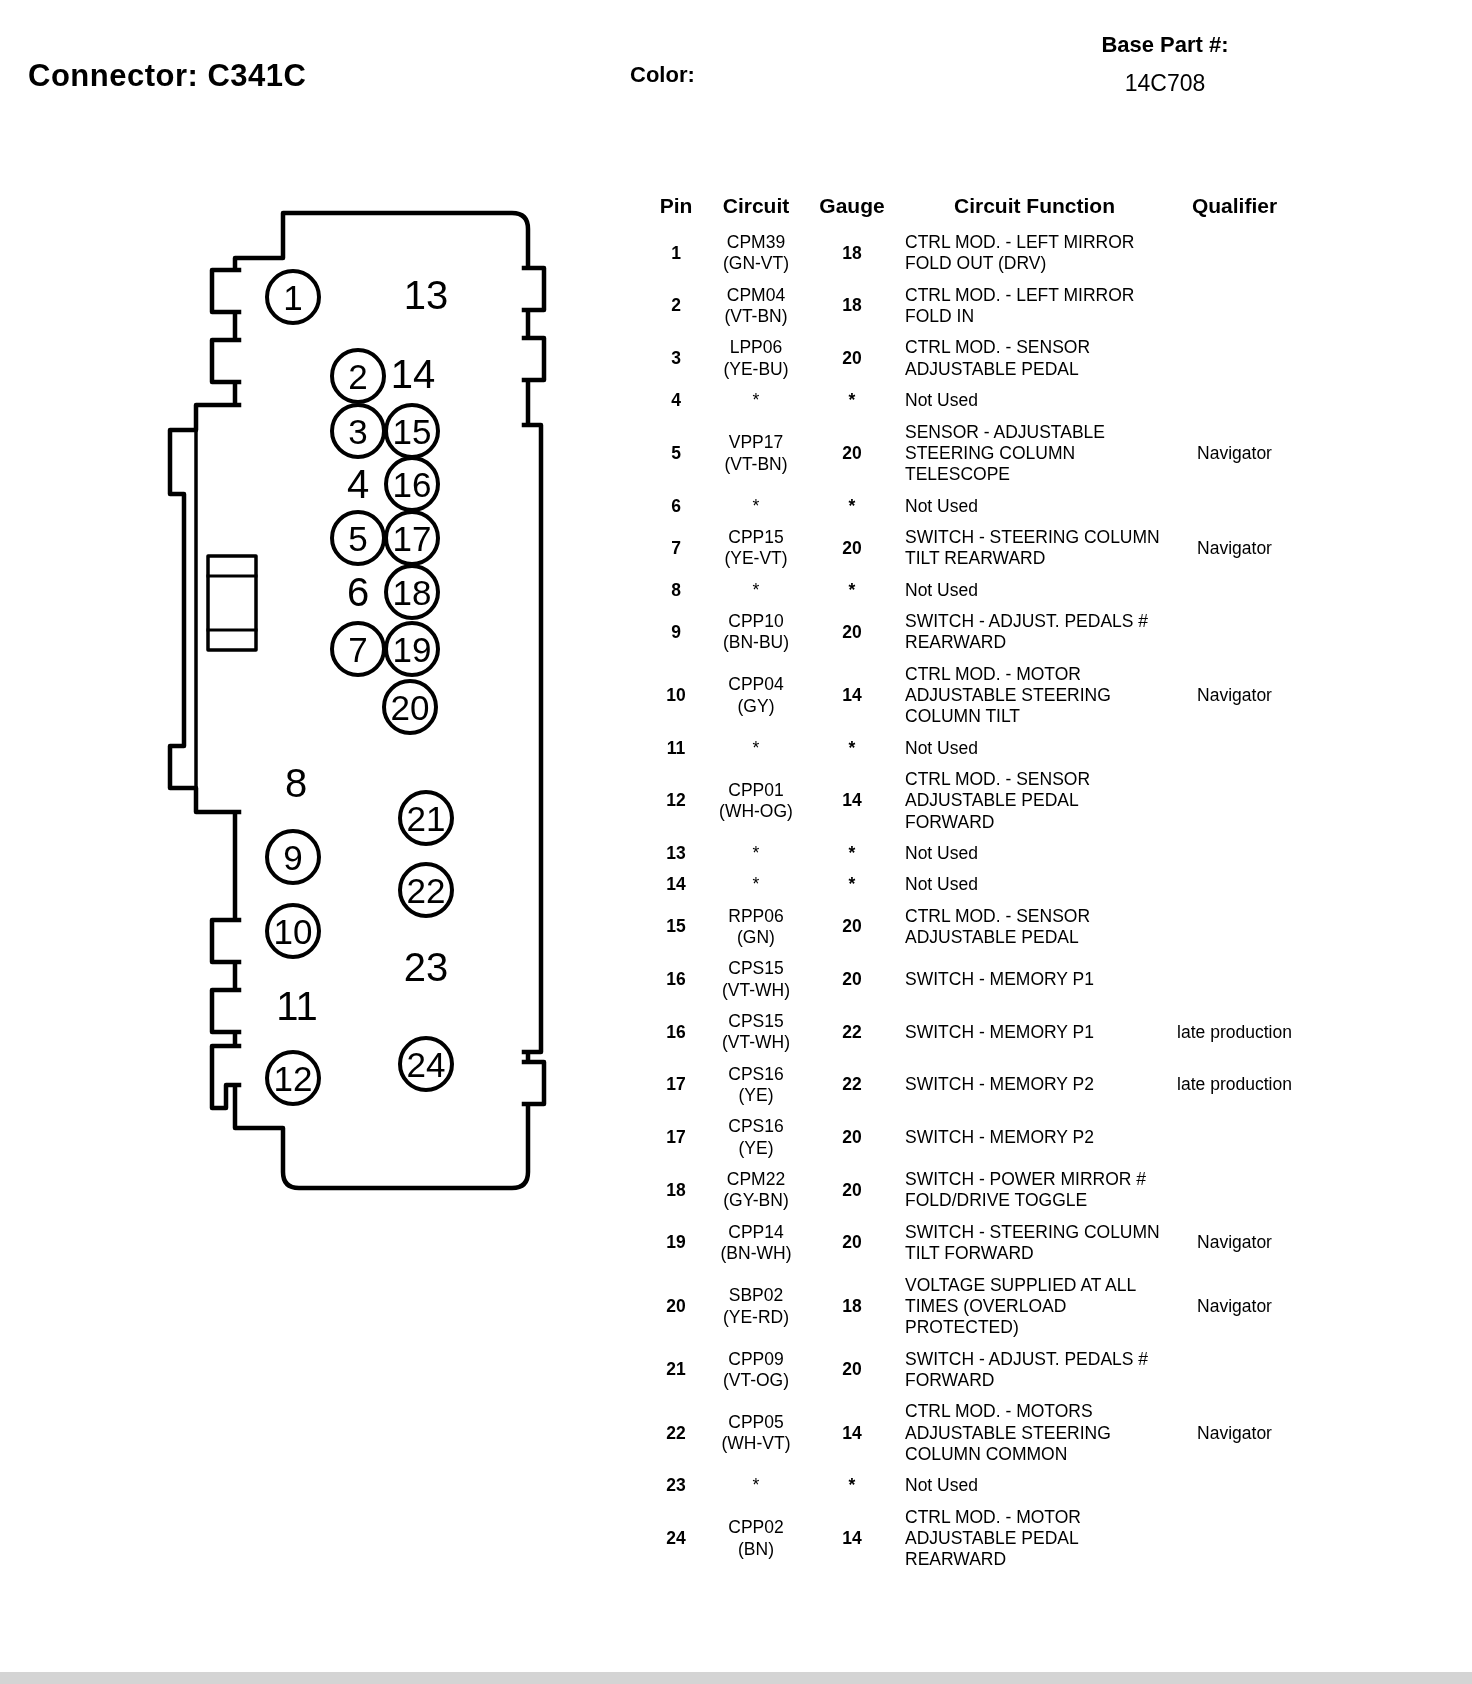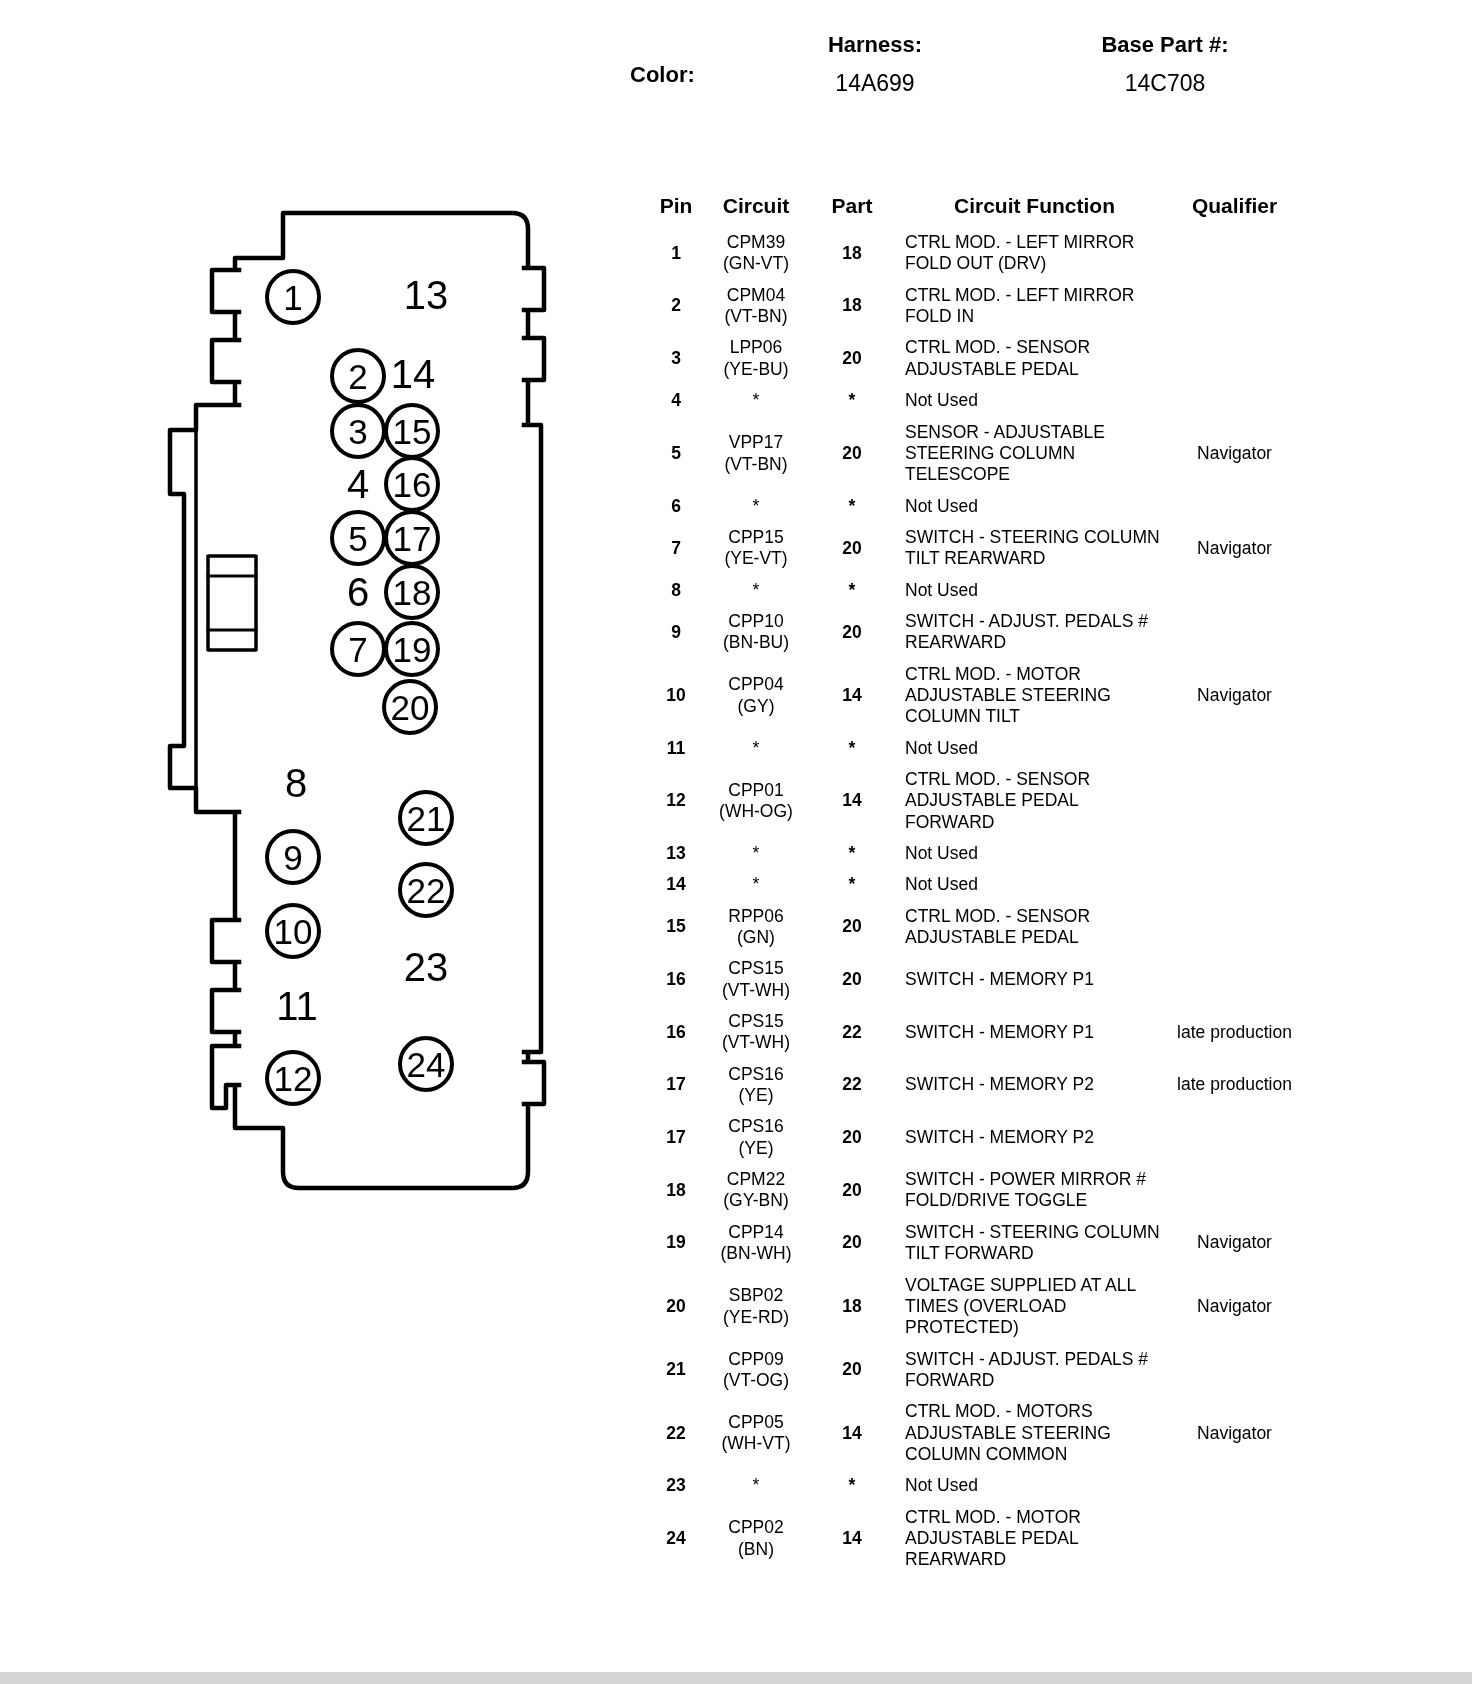--- a/index.html
+++ b/index.html
@@ -74,31 +74,28 @@
   .bottom-strip{
     position:absolute;left:0;right:0;bottom:0;height:12px;
     background:var(--strip);
   }
 </style>
 </head>
 <body>
 
 <div class="page">
 
+  <div class="hdr-connector">Connector: C341C</div>
 
 
   <div class="hdr-block blk-color">
     <div class="hdr-label">Color:</div>
     <div class="hdr-value"></div>
   </div>
 
-  <div class="hdr-block blk-harness">
-    <div class="hdr-label">Harness:</div>
-    <div class="hdr-value">14A699</div>
-  </div>
 
   <div class="hdr-block blk-basepart">
     <div class="hdr-label">Base Part #:</div>
     <div class="hdr-value">14C708</div>
   </div>
 
   <div class="diagram">
     <svg width="470" height="1030" viewBox="0 0 470 1030" fill="none" stroke="#000" stroke-width="4.5" stroke-linejoin="round" stroke-linecap="square">
 
       <path fill="#fff" d="M 133,23 H 362 Q 378,23 378,39 V 982 Q 378,998 362,998 H 149 Q 133,998 133,982 V 938 L 85,938 L 85,68 L 133,68 Z"></path>
@@ -155,21 +152,21 @@
         <col class="w-pin">
           <col class="w-circuit">
           <col class="w-gauge">
           <col class="w-func">
           <col class="w-qual">
       </colgroup>
       <thead>
         <tr>
           <th>Pin</th>
           <th>Circuit</th>
-          <th>Part</th>
+          <th>Gauge</th>
           <th>Circuit Function</th>
           <th>Qualifier</th>
         </tr>
       </thead>
       <tbody>
           <tr>
             <td class="c-pin">1</td>
             <td class="c-circuit">
               <div>CPM39</div>
               <div>(GN-VT)</div>

